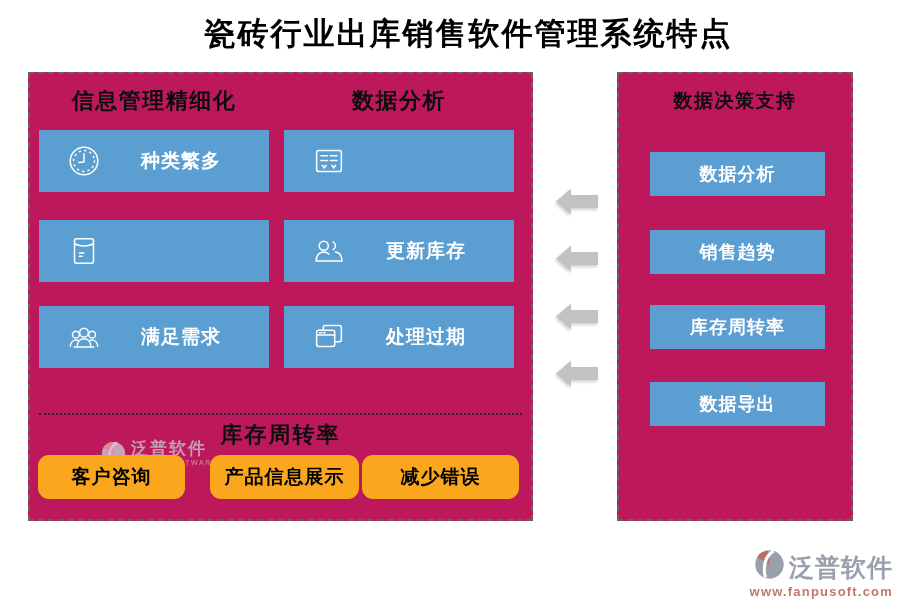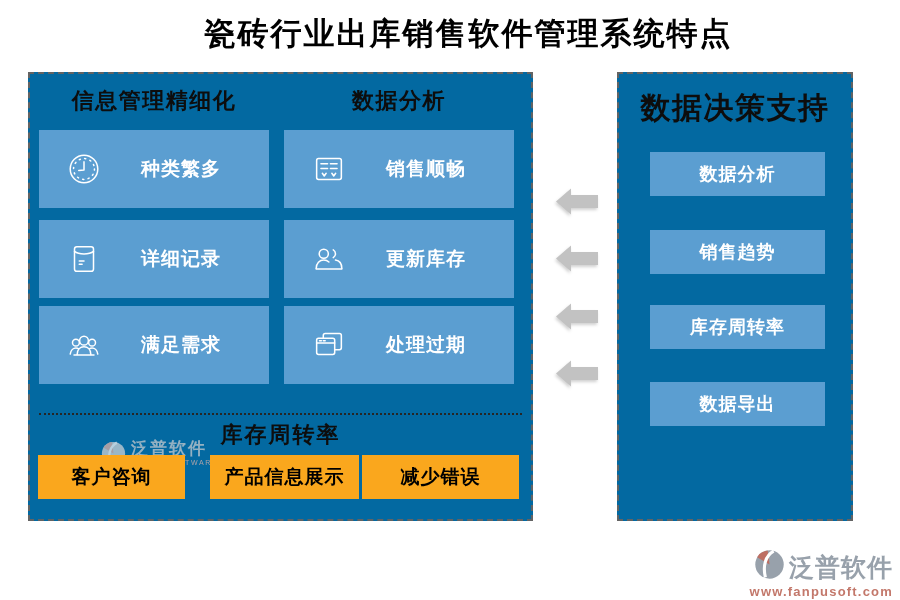--- a/index.html
+++ b/index.html
@@ -7,33 +7,33 @@
   body {
     position:relative; overflow:hidden; background:#ffffff;
     font-family:"Liberation Sans","DejaVu Sans",sans-serif;
   }
   .page-title {
     position:absolute; top:13px; left:0; width:100%;
     text-align:center; font-size:31px; font-weight:bold; color:#000;
     letter-spacing:2px; white-space:nowrap;padding-left:37px;
   }
   .panel {
-    position:absolute; background:#0369a1; border:2px dashed #636363;
+    position:absolute; background:#be185d; border:2px dashed #636363;
   }
   .panel-left  { left:28px;  top:72px; width:505px; height:449px; }
   .panel-right { left:617px; top:72px; width:236px; height:449px; }
   .col-header {
     position:absolute; top:14px; height:26px; line-height:26px;
     text-align:center; font-size:22px; font-weight:bold; color:#0d0d0d;
     letter-spacing:1.5px; white-space:nowrap;
   }
   .col-header.c0 { left:9px;   width:230px; }
   .col-header.c1 { left:254px; width:230px; }
   .feature-card {
-    position:absolute; width:230px; height:78px; background:#5b9ed1;
+    position:absolute; width:230px; height:62px; background:#5b9ed1;
     display:flex; align-items:center;
   }
   .feature-card .icon { margin-left:26px; width:38px; height:38px; flex:0 0 auto; }
   .feature-card .label {
     flex:1; text-align:center; margin-right:10px;
     color:#ffffff; font-size:19px; font-weight:bold; letter-spacing:1px;
     white-space:nowrap;
   }
   .col0 { left:9px; } .col1 { left:254px; }
   .row0 { top:56px; } .row1 { top:146px; } .row2 { top:232px; }
@@ -50,21 +50,21 @@
     position:absolute; top:381px; height:44px; background:#faa71d;
     display:flex; align-items:center; justify-content:center;
     color:#000; font-size:19px; font-weight:bold; letter-spacing:1px;
     white-space:nowrap;
   }
   .ob0 { left:8px;   width:147px; }
   .ob1 { left:180px; width:149px; }
   .ob2 { left:332px; width:157px; }
   .right-header {
     position:absolute; top:14px; left:0; width:100%;
-    text-align:center; font-size:30px; font-weight:bold; color:#0d0d0d;
+    text-align:center; font-size:19px; font-weight:bold; color:#0d0d0d;
     letter-spacing:1.5px; white-space:nowrap;
   }
   .blue-btn {
     position:absolute; left:31px; width:175px; height:44px; background:#5b9ed1;
     display:flex; align-items:center; justify-content:center;
     color:#ffffff; font-size:18px; font-weight:bold; letter-spacing:1px;
     white-space:nowrap;
   }
   .bb0 { top:78px; } .bb1 { top:156px; } .bb2 { top:231px; } .bb3 { top:308px; }
   .flow-arrow {
@@ -78,21 +78,21 @@
   }
   .watermark .wm-text { margin-left:4px; }
   .watermark .wm-name {
     font-size:17px; font-weight:bold; color:#c5c9cd; letter-spacing:2px;
     line-height:18px; white-space:nowrap;
   }
   .watermark .wm-sub {
     font-size:7px; color:#e2b5ab; letter-spacing:1.6px; line-height:9px;
     white-space:nowrap;
   }
-  .orange-btn { z-index:2; }
+  .orange-btn { z-index:2;border-radius:11px; }
   .footer-logo {
     position:absolute; left:750px; top:548px; width:143px;
     display:flex; flex-direction:column; align-items:flex-end;
   }
   .footer-logo .fl-row { display:flex; align-items:center; }
   .footer-logo .fl-name {
     font-size:25px; font-weight:bold; color:#98a1ab; letter-spacing:1px;
     line-height:30px; margin-left:3px; white-space:nowrap;
   }
   .footer-logo .fl-url {
@@ -123,21 +123,20 @@
   </div>
   <div class="feature-card col0 row1">
     <span class="icon">
       <svg class="stroke-ic" viewBox="0 0 40 40" width="38" height="38">
         <rect x="10" y="7" width="20" height="26" rx="2.5"></rect>
         <path d="M10 12 C 14.5 15.5, 25.5 15.5, 30 12"></path>
         <path d="M15 22 h5"></path>
           <path d="M15 25.5 h3"></path>
       </svg>
     </span>
-    <span class="label">详细记录</span>
   </div>
   <div class="feature-card col0 row2">
     <span class="icon">
       <svg class="stroke-ic" viewBox="0 0 40 40" width="38" height="38">
         <circle cx="11.5" cy="17.5" r="3.6"></circle>
         <circle cx="28.5" cy="17.5" r="3.6"></circle>
         <circle cx="20" cy="15.5" r="4.6"></circle>
         <path d="M5.5 29.5 c0.6-4.2 3.4-6.4 6-6.4 1 0 2 0.3 2.9 0.9"></path>
         <path d="M34.5 29.5 c-0.6-4.2-3.4-6.4-6-6.4-1 0-2 0.3-2.9 0.9"></path>
         <path d="M12.8 30 c0-5.3 3.3-8.2 7.2-8.2 s7.2 2.9 7.2 8.2"></path>
@@ -152,21 +151,20 @@
       <svg class="stroke-ic" viewBox="0 0 40 40" width="38" height="38">
         <rect x="7" y="9" width="26" height="22" rx="2"></rect>
         <path d="M11.5 14.5 h7"></path>
           <path d="M21.5 14.5 h7"></path>
         <path d="M11.5 19.5 h7"></path>
           <path d="M21.5 19.5 h7"></path>
         <path d="M13 24.5 l2 2.8 2-2.8"></path>
           <path d="M23 24.5 l2 2.8 2-2.8"></path>
       </svg>
     </span>
-    <span class="label">销售顺畅</span>
   </div>
   <div class="feature-card col1 row1">
     <span class="icon">
       <svg class="stroke-ic" viewBox="0 0 40 40" width="38" height="38">
         <circle cx="14.5" cy="14.5" r="4.8"></circle>
         <path d="M24.5 10.4 a4.8 4.8 0 0 1 0 8.2"></path>
         <path d="M6.5 30 c0-5.8 3.6-9 8-9 2 0 3.9 0.7 5.4 2.1"></path>
         <path d="M33.5 30 c0-5.2-2.9-8.3-6.7-8.9"></path>
         <path d="M6.5 30.5 h27"></path>
       </svg>

